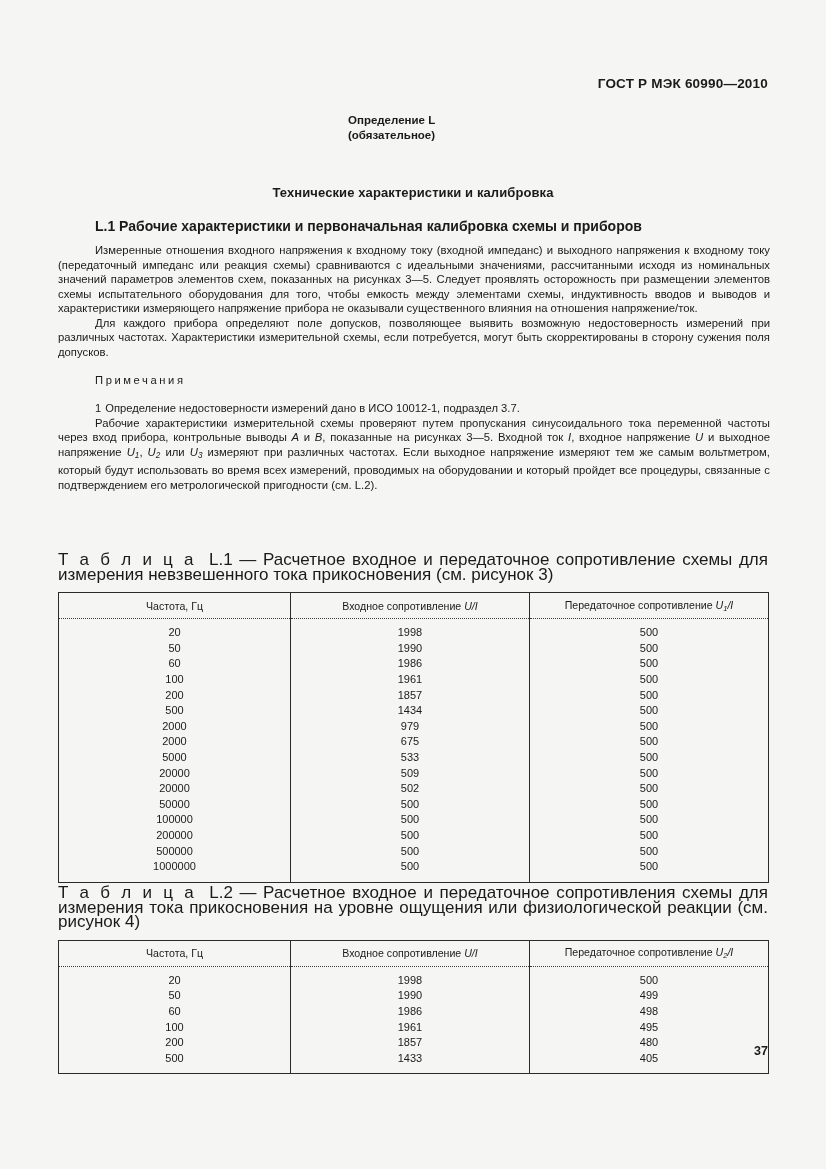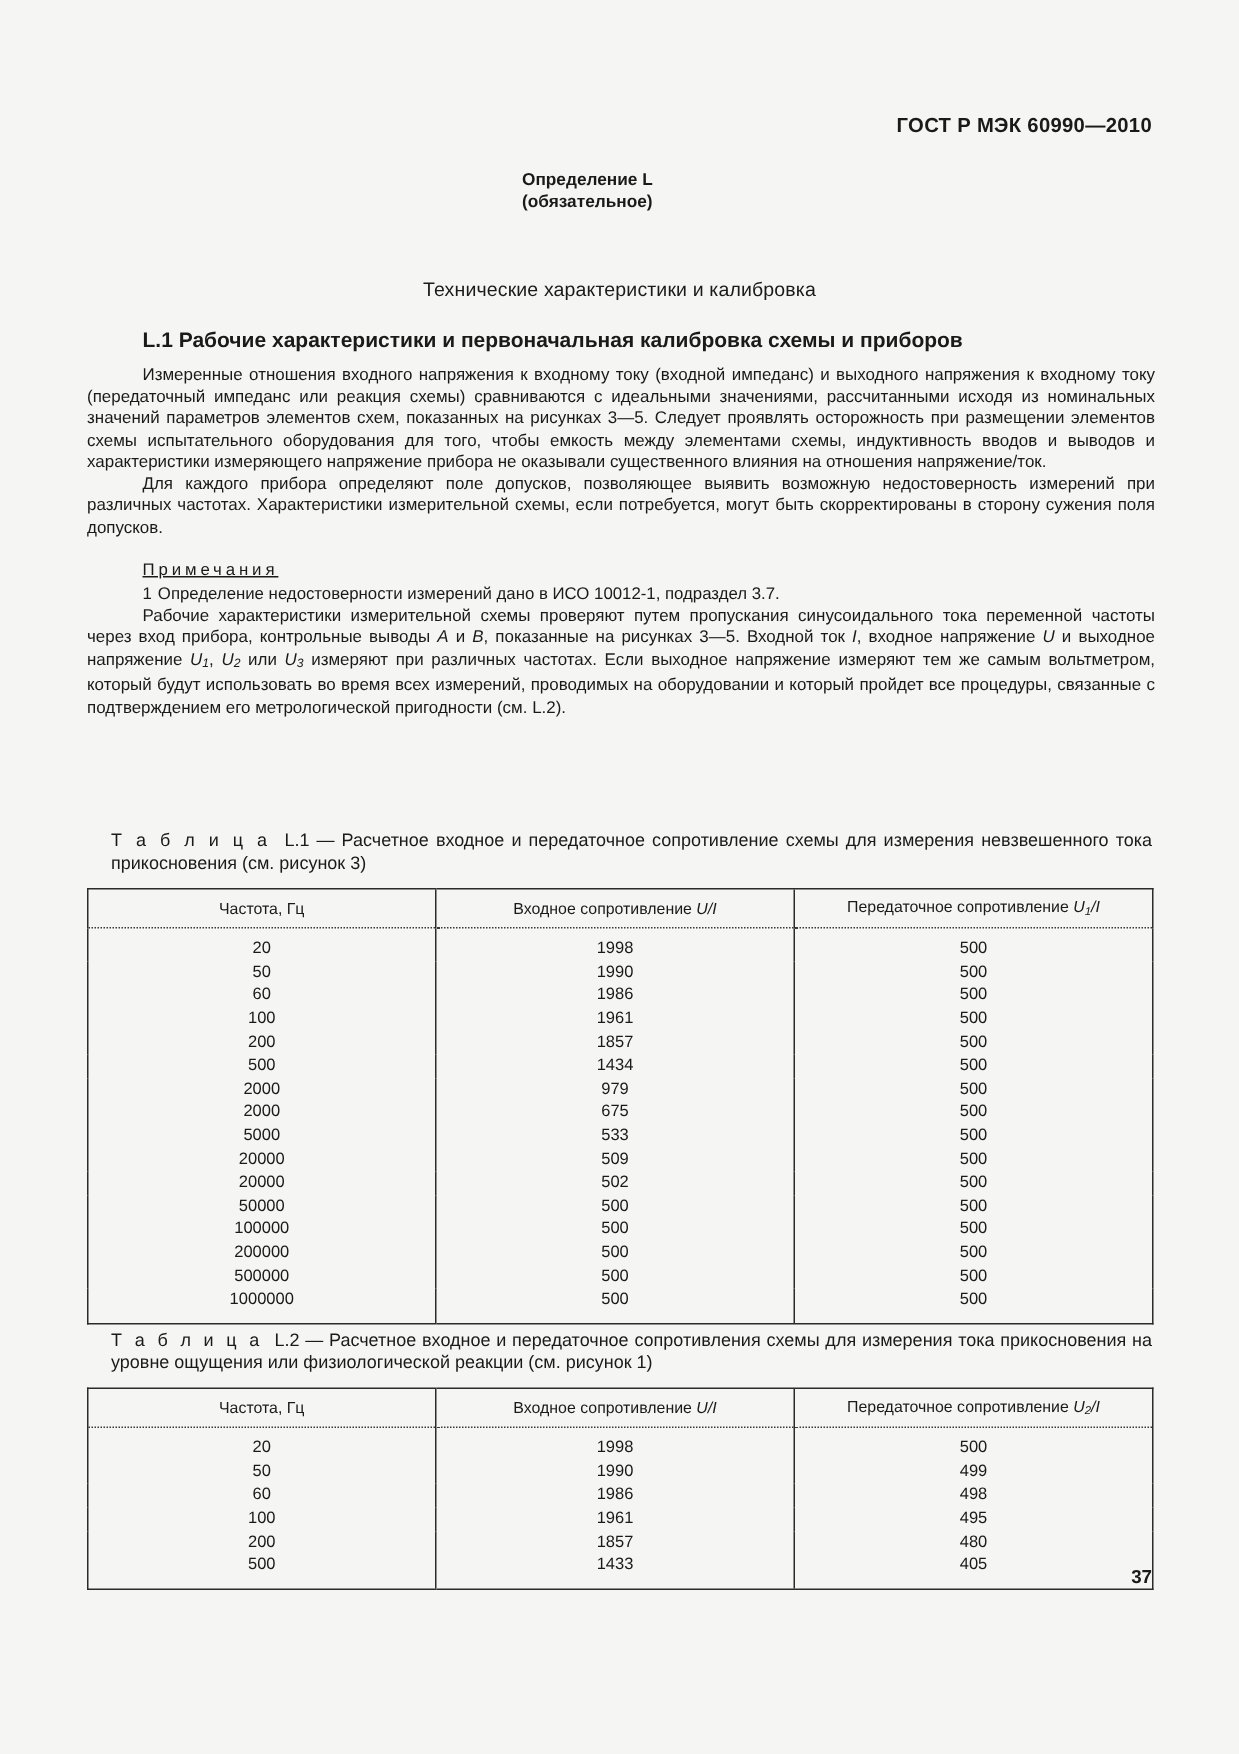--- a/index.html
+++ b/index.html
@@ -44,21 +44,21 @@
   }
   .annex-sub { font-weight: bold; }
 
   .doc-title {
     position: absolute;
     left: 0;
     top: 185px;
     width: 826px;
     text-align: center;
     font-size: 13px;
-    font-weight: normal;
+    font-weight: bold;
     letter-spacing: 0.1px;
   }
 
   
   .content {
     position: absolute;
     left: 58px;
     top: 218px;
     width: 712px;
   }
@@ -76,36 +76,35 @@
     hyphens: manual;
   }
   p.para + p.para { margin-top: 0; }
   .notes {
     margin: 14px 0 0 37px;
     font-size: 11.2px;
     line-height: 14.6px;
   }
   .notes-title {
     letter-spacing: 2.6px;
-    margin-bottom: 1px;
-    text-decoration: underline;
+    margin-bottom: 13px;
   }
   .note-line { white-space: nowrap; }
   .note-num { margin-right: 4px; }
   .gap-para { margin-top: 15px; }
 
   i.var { font-style: italic; }
   sub { font-size: 0.72em; vertical-align: -0.22em; font-style: italic; }
 
   
   .tbl-wrap { position: absolute; left: 58px; width: 710px; }
   .tbl-cap {
-    font-size: 12px;
+    font-size: 17px;
     line-height: 14.6px;
-    margin: 0 0 10px 16px;
+    margin: 0 0 10px 0;
     text-align: justify;
   }
   .tbl-cap .tspaced { letter-spacing: 2.3px; }
   table.dt {
     border-collapse: collapse;
     width: 710px;
     table-layout: fixed;
     background: #f5f5f3;
   }
   table.dt th, table.dt td {
@@ -271,21 +270,21 @@
           <tr>
             <td>1000000</td>
             <td>500</td>
             <td>500</td>
           </tr>
         </tbody>
     </table>
   </div>
 
   <div class="tbl-wrap" style="top:886px;">
-    <div class="tbl-cap"><span class="tspaced">Т а б л и ц а</span>&nbsp; <span>L.2</span> <span>— Расчетное входное и передаточное сопротивления схемы для измерения тока прикосновения на уровне ощущения или физиологической реакции (см. рисунок 1)</span></div>
+    <div class="tbl-cap"><span class="tspaced">Т а б л и ц а</span>&nbsp; <span>L.2</span> <span>— Расчетное входное и передаточное сопротивления схемы для измерения тока прикосновения на уровне ощущения или физиологической реакции (см. рисунок 4)</span></div>
 
     <table class="dt">
       <colgroup>
           <col class="col-a">
           <col class="col-b">
           <col class="col-c">
         </colgroup>
       <thead>
         <tr>
           <th>Частота, Гц</th>

